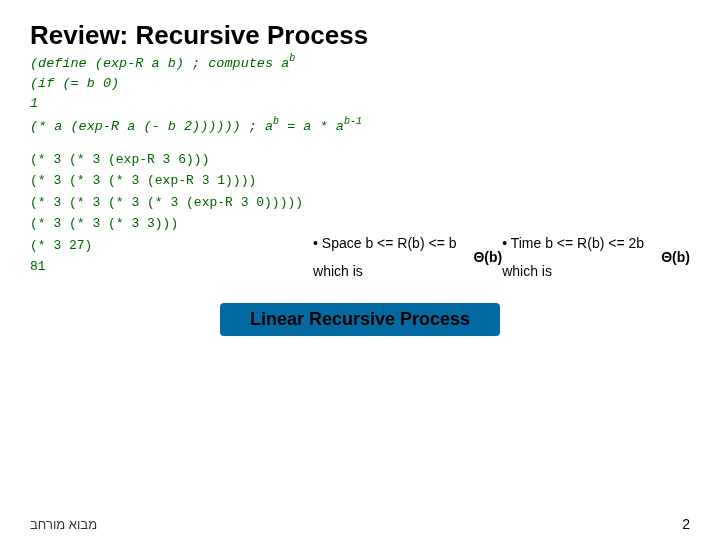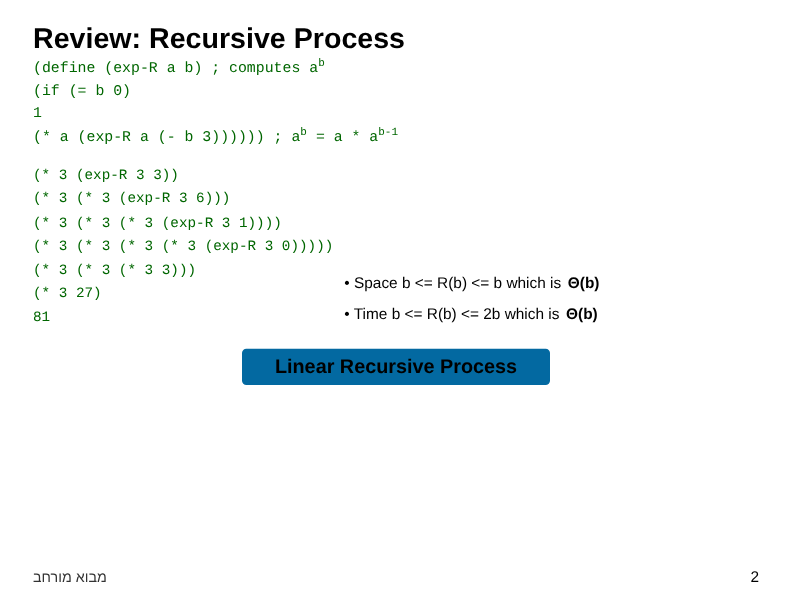--- a/index.html
+++ b/index.html
@@ -30,33 +30,33 @@
     .code-block {
       font-family: 'Courier New', Courier, monospace;
       font-size: 13.5px;
       color: #006600;
       line-height: 1.5;
       margin-bottom: 10px;
     }
 
     .definition-block {
       margin-bottom: 12px;
+      font-style: italic;
     }
 
     .eval-code {
       font-family: 'Courier New', Courier, monospace;
       font-size: 13px;
       color: #006600;
       line-height: 1.65;
       flex: 1;
     }
 
     .notes-block {
       display: flex;
-      flex-direction: column;
       justify-content: flex-end;
       padding-top: 80px;
       padding-left: 20px;
       font-size: 14px;
       color: #000;
       line-height: 2;
     }
 
     .notes-block .bullet {
       display: flex;
@@ -137,28 +137,27 @@
 
   <div class="title">Review: Recursive Process</div>
 
   <div class="code-block definition-block">
     <div>
       <span>(define (exp-R a b) ; computes a</span><sup>b</sup>
     </div>
     <div>    (if (= b 0)</div>
     <div>        1</div>
     <div>
-      <span>        (* a (exp-R a (- b 3))))))  ; a</span><sup>b</sup><span> = a * a</span><sup>b-1</sup>
+      <span>        (* a (exp-R a (- b 2))))))  ; a</span><sup>b</sup><span> = a * a</span><sup>b-1</sup>
     </div>
   </div>
 
   <div class="main-content">
     <div class="left-col">
       <div class="eval-code">
-        <div>(* 3  (exp-R 3 3))</div>
         <div>(* 3  (* 3  (exp-R 3 6)))</div>
         <div>(* 3  (* 3  (* 3  (exp-R 3 1))))</div>
         <div>(* 3  (* 3  (* 3  (* 3  (exp-R 3 0)))))</div>
         <div>(* 3  (* 3  (* 3  3)))</div>
         <div>(* 3  27)</div>
         <div>81</div>
       </div>
     </div>
 
     <div class="right-col notes-block">

